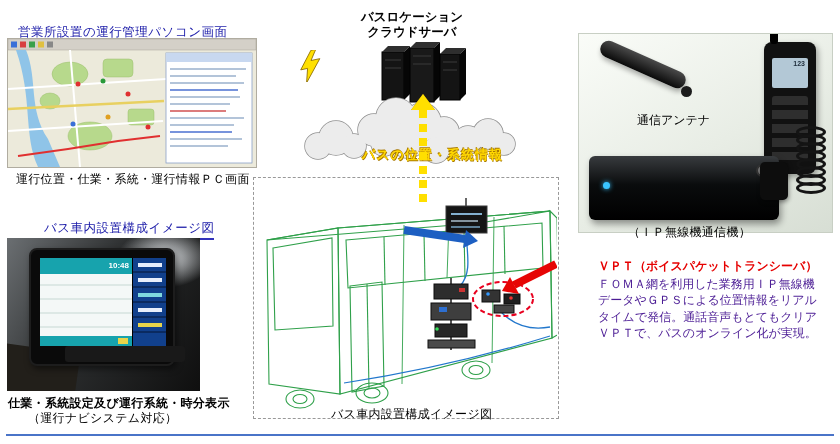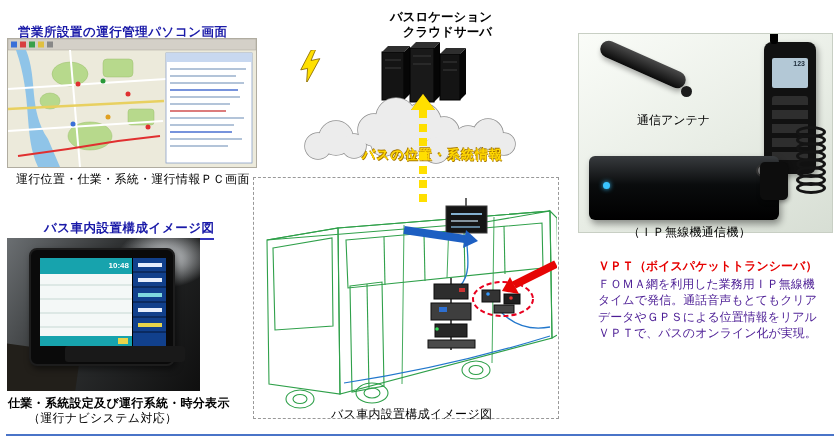--- a/index.html
+++ b/index.html
@@ -3,24 +3,24 @@
 <meta charset="utf-8">
 <style>
   * { margin:0; padding:0; box-sizing:border-box; }
   body { background:#888; }
   .canvas {
     position:relative; width:840px; height:444px; background:#ffffff;
     font-family:"Liberation Sans","DejaVu Sans",sans-serif; overflow:hidden;
   }
 
   
-  .t-blue { position:absolute; color:#1a1aa8; font-weight:bold; font-size:12.5px;
+  .t-blue { position:absolute; color:#1a1aa8; font-weight:normal; font-size:12.5px;
             letter-spacing:.5px; border-bottom:2px solid #3333bb; padding-bottom:1px; white-space:nowrap; }
   .cap { position:absolute; color:#000; font-size:12px; letter-spacing:.3px; white-space:nowrap; }
-  .cloud-title { position:absolute; left:332px; top:10px; width:160px; text-align:right;
+  .cloud-title { position:absolute; left:332px; top:10px; width:160px; text-align:center;
                  font-size:12.5px; font-weight:600; color:#000; line-height:15px; }
   .cloud-label { position:absolute; left:362px; top:146px; font-size:13px; font-weight:bold;
                  color:#ffd700; letter-spacing:1px; white-space:nowrap;
                  text-shadow:.6px .6px 0 #a87800, -.6px -.6px 0 #a87800; }
   .vpt { position:absolute; left:598px; top:258px; width:240px; font-size:12px; line-height:16.5px; }
   .vpt-title { color:#e60000; font-weight:bold; white-space:nowrap; margin-bottom:1px; }
   .vpt-line { color:#4c1d95; white-space:nowrap; }
 
   
   .map { position:absolute; left:7px; top:38px; width:250px; height:130px;
@@ -366,19 +366,19 @@
         <b></b>
     </div>
     <div class="rp-mic"></div>
   </div>
 
   <div class="cap" style="left:628px;top:224px;">（ＩＰ無線機通信機）</div>
 
   <div class="vpt">
     <div class="vpt-title">ＶＰＴ（ボイスパケットトランシーバ）</div>
     <div class="vpt-line">ＦＯＭＡ網を利用した業務用ＩＰ無線機</div>
+    <div class="vpt-line">データやＧＰＳによる位置情報をリアル</div>
     <div class="vpt-line">タイムで発信。通話音声もとてもクリア</div>
-    <div class="vpt-line">データやＧＰＳによる位置情報をリアル</div>
     <div class="vpt-line">ＶＰＴで、バスのオンライン化が実現。</div>
   </div>
 
   <div class="bottom-rule"></div>
 </div>
 
 </body></html>

